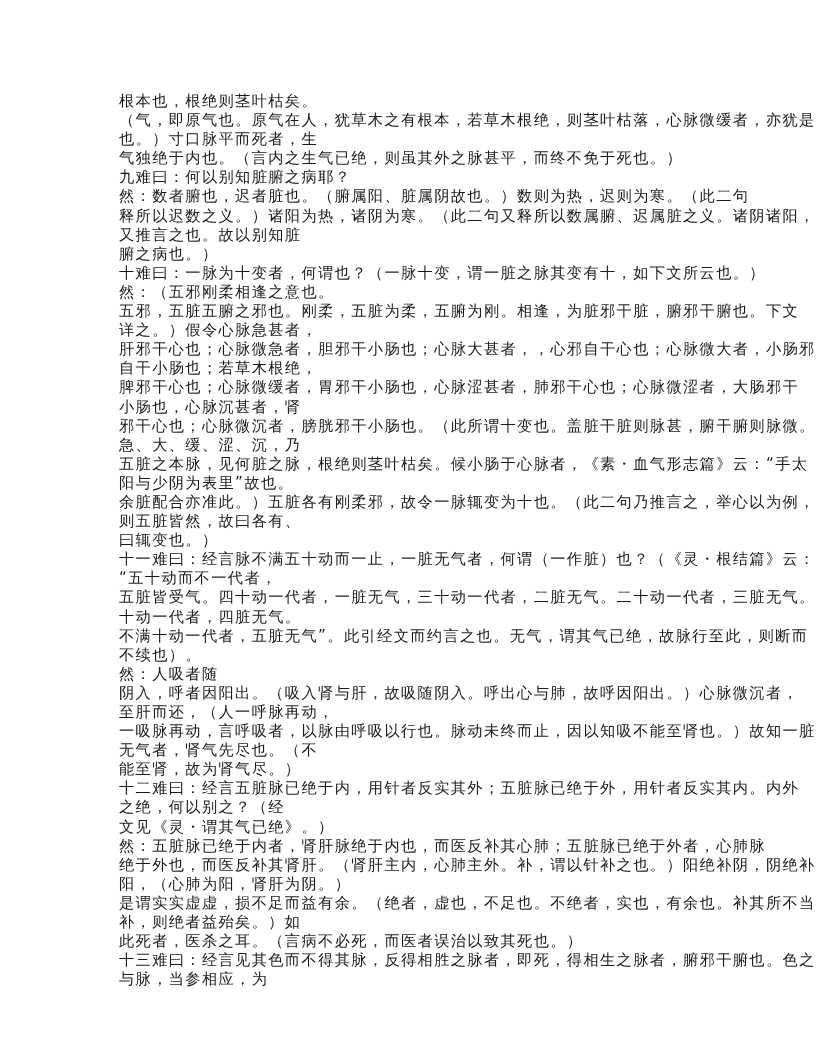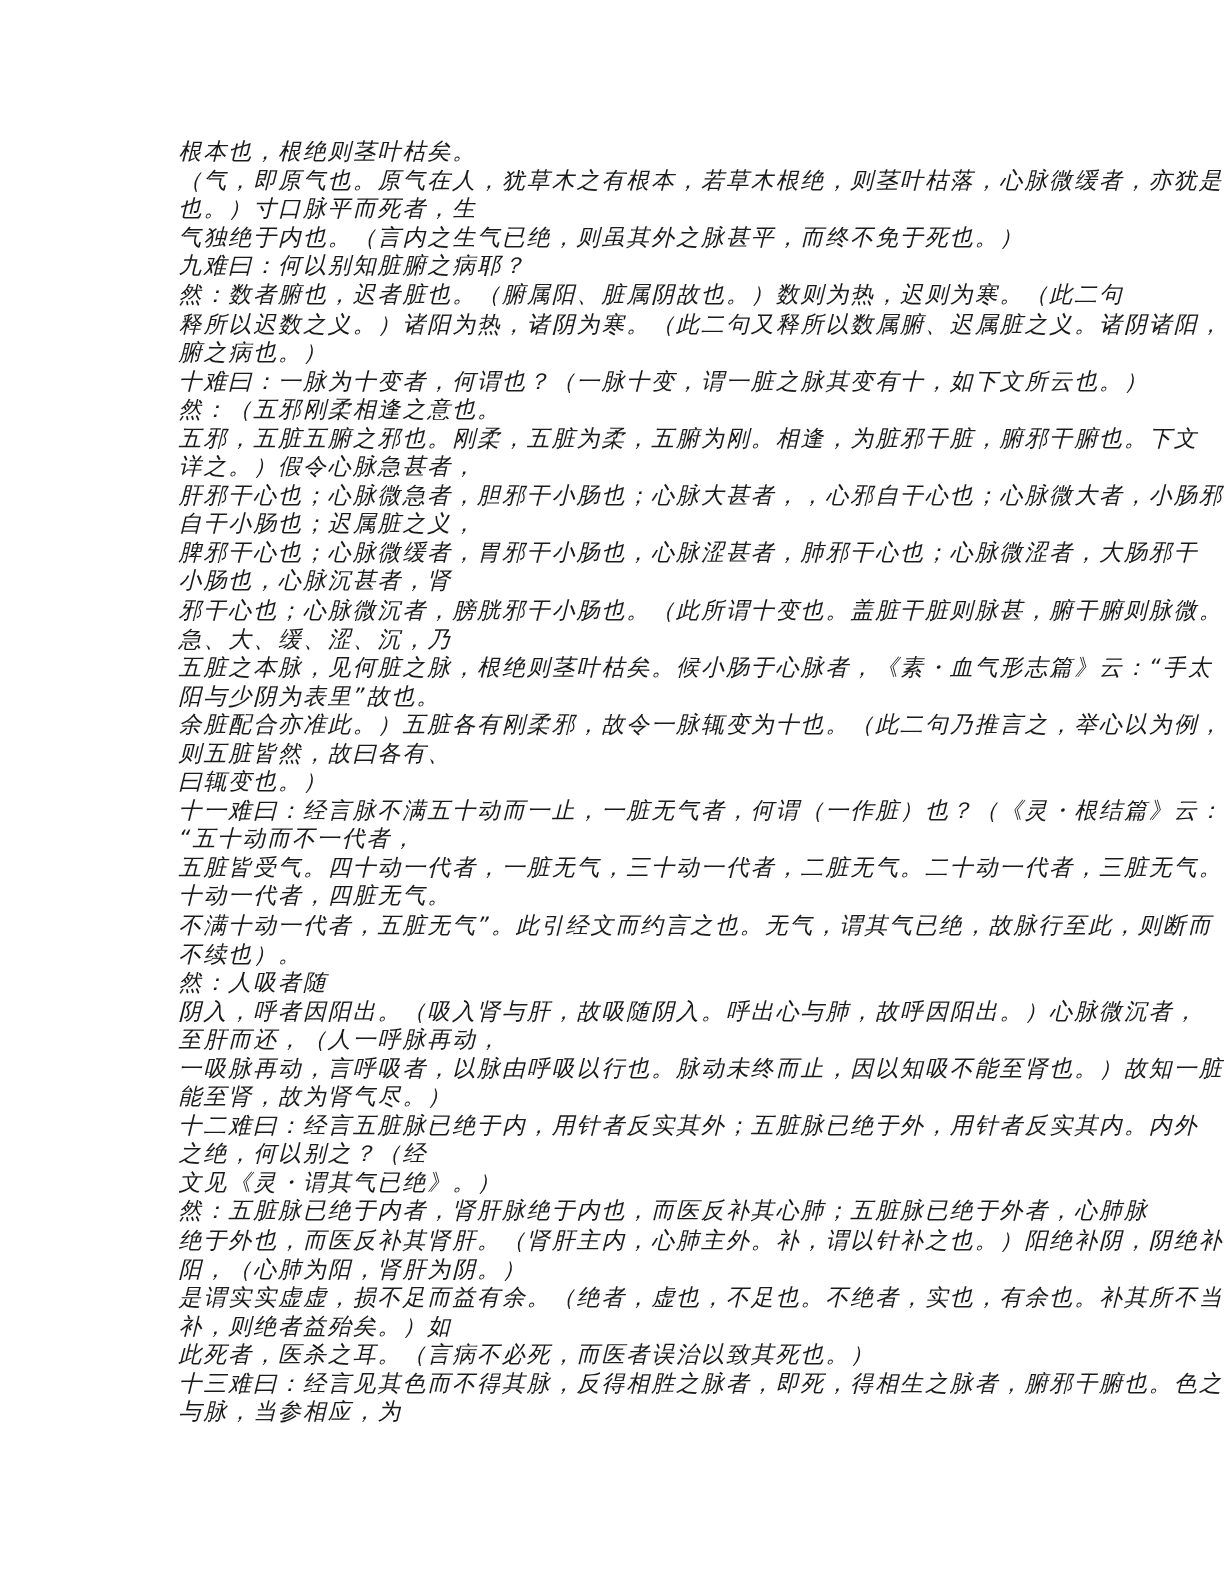--- a/index.html
+++ b/index.html
@@ -21,60 +21,61 @@
     width: 580px;
     color: #1a1a1a;
     font-size: 15.2px;
     line-height: 19.1px;
     letter-spacing: 1.4px;
   }
   .line {
     display: block;
     white-space: nowrap;
     height: 19.1px;
-    font-style: italic;
   }
 </style>
 </head>
 <body>
 
 <div class="page">
   <span class="line">根本也，根绝则茎叶枯矣。</span>
   <span class="line">（气，即原气也。原气在人，犹草木之有根本，若草木根绝，则茎叶枯落，心脉微缓者，亦犹是</span>
   <span class="line">也。）寸口脉平而死者，生</span>
   <span class="line">气独绝于内也。（言内之生气已绝，则虽其外之脉甚平，而终不免于死也。）</span>
   <span class="line">九难曰：何以别知脏腑之病耶？</span>
   <span class="line">然：数者腑也，迟者脏也。（腑属阳、脏属阴故也。）数则为热，迟则为寒。（此二句</span>
   <span class="line">释所以迟数之义。）诸阳为热，诸阴为寒。（此二句又释所以数属腑、迟属脏之义。诸阴诸阳，</span>
+  <span class="line">又推言之也。故以别知脏</span>
   <span class="line">腑之病也。）</span>
   <span class="line">十难曰：一脉为十变者，何谓也？（一脉十变，谓一脏之脉其变有十，如下文所云也。）</span>
   <span class="line">然：（五邪刚柔相逢之意也。</span>
   <span class="line">五邪，五脏五腑之邪也。刚柔，五脏为柔，五腑为刚。相逢，为脏邪干脏，腑邪干腑也。下文</span>
   <span class="line">详之。）假令心脉急甚者，</span>
   <span class="line">肝邪干心也；心脉微急者，胆邪干小肠也；心脉大甚者，，心邪自干心也；心脉微大者，小肠邪</span>
-  <span class="line">自干小肠也；迟属脏之义，</span>
+  <span class="line">自干小肠也；若草木根绝，</span>
   <span class="line">脾邪干心也；心脉微缓者，胃邪干小肠也，心脉涩甚者，肺邪干心也；心脉微涩者，大肠邪干</span>
   <span class="line">小肠也，心脉沉甚者，肾</span>
   <span class="line">邪干心也；心脉微沉者，膀胱邪干小肠也。（此所谓十变也。盖脏干脏则脉甚，腑干腑则脉微。</span>
   <span class="line">急、大、缓、涩、沉，乃</span>
   <span class="line">五脏之本脉，见何脏之脉，根绝则茎叶枯矣。候小肠于心脉者，《素・血气形志篇》云：“手太</span>
   <span class="line">阳与少阴为表里”故也。</span>
   <span class="line">余脏配合亦准此。）五脏各有刚柔邪，故令一脉辄变为十也。（此二句乃推言之，举心以为例，</span>
   <span class="line">则五脏皆然，故曰各有、</span>
   <span class="line">曰辄变也。）</span>
   <span class="line">十一难曰：经言脉不满五十动而一止，一脏无气者，何谓（一作脏）也？（《灵・根结篇》云：</span>
   <span class="line">“五十动而不一代者，</span>
   <span class="line">五脏皆受气。四十动一代者，一脏无气，三十动一代者，二脏无气。二十动一代者，三脏无气。</span>
   <span class="line">十动一代者，四脏无气。</span>
   <span class="line">不满十动一代者，五脏无气”。此引经文而约言之也。无气，谓其气已绝，故脉行至此，则断而</span>
   <span class="line">不续也）。</span>
   <span class="line">然：人吸者随</span>
   <span class="line">阴入，呼者因阳出。（吸入肾与肝，故吸随阴入。呼出心与肺，故呼因阳出。）心脉微沉者，</span>
   <span class="line">至肝而还，（人一呼脉再动，</span>
   <span class="line">一吸脉再动，言呼吸者，以脉由呼吸以行也。脉动未终而止，因以知吸不能至肾也。）故知一脏</span>
+  <span class="line">无气者，肾气先尽也。（不</span>
   <span class="line">能至肾，故为肾气尽。）</span>
   <span class="line">十二难曰：经言五脏脉已绝于内，用针者反实其外；五脏脉已绝于外，用针者反实其内。内外</span>
   <span class="line">之绝，何以别之？（经</span>
   <span class="line">文见《灵・谓其气已绝》。）</span>
   <span class="line">然：五脏脉已绝于内者，肾肝脉绝于内也，而医反补其心肺；五脏脉已绝于外者，心肺脉</span>
   <span class="line">绝于外也，而医反补其肾肝。（肾肝主内，心肺主外。补，谓以针补之也。）阳绝补阴，阴绝补</span>
   <span class="line">阳，（心肺为阳，肾肝为阴。）</span>
   <span class="line">是谓实实虚虚，损不足而益有余。（绝者，虚也，不足也。不绝者，实也，有余也。补其所不当</span>
   <span class="line">补，则绝者益殆矣。）如</span>
   <span class="line">此死者，医杀之耳。（言病不必死，而医者误治以致其死也。）</span>

